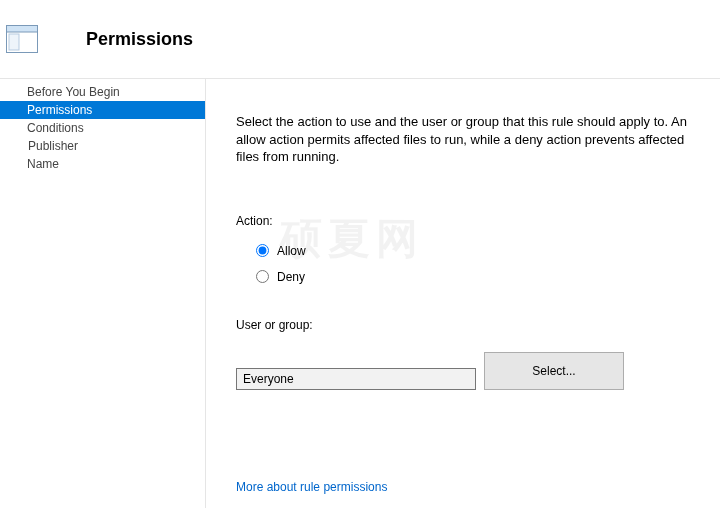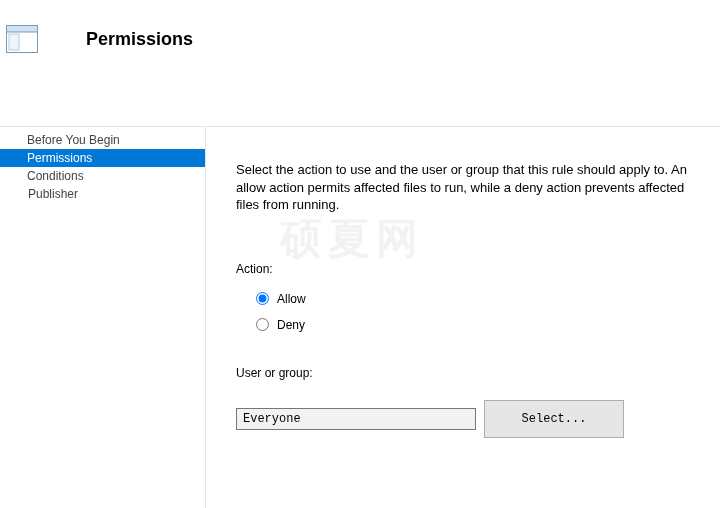--- a/index.html
+++ b/index.html
@@ -7,21 +7,21 @@
     margin: 0; padding: 0;
     width: 720px; height: 508px;
     font-family: "Segoe UI", Tahoma, sans-serif;
     font-size: 12px;
     color: #000;
     background: #fff;
     overflow: hidden;
   }
   .root {
     width: 720px; height: 508px;
-    display: flex; flex-direction: column; gap: 48px;
+    display: flex; flex-direction: column;
   }
   
   .header {
     height: 78px;
     display: flex;
     align-items: center;
     padding-left: 6px;
   }
   .header .win-icon {
     width: 32px; height: 28px;
@@ -87,24 +87,23 @@
     align-items: center;
     height: 26px;
   }
   .radio-row input[type="radio"] {
     margin: 0 8px 0 0;
     width: 13px; height: 13px;
   }
   .radio-row label { font-size: 12px; }
   .ug-row {
     display: flex;
-    align-items: center;
+    align-items: flex-end;
     gap: 8px;
     margin-top: 10px;
-    font-family: Liberation Mono, monospace;
   }
   .ug-input {
     width: 240px;
     height: 22px;
     border: 1px solid #767676;
     background: #f2f2f2;
     padding: 0 6px;
     font-size: 12px;
     font-family: inherit;
     color: #000;
@@ -152,20 +151,21 @@
     </span>
     <h1>Permissions</h1>
   </div>
 
   <div class="body">
     <div class="sidebar">
       <div class="item">Before You Begin</div>
       <div class="item selected">Permissions</div>
       <div class="item">Conditions</div>
       <div class="item indent">Publisher</div>
+      <div class="item">Name</div>
     </div>
 
     <div class="main">
       <p class="desc">Select the action to use and the user or group that this rule should apply to. An allow action permits affected files to run, while a deny action prevents affected files from running.</p>
 
       <div class="section-label">Action:</div>
       <div class="radio-group">
         <div class="radio-row">
           <input type="radio" name="action" id="r-allow" checked="" style="">
           <label for="r-allow">Allow</label>
@@ -177,17 +177,18 @@
       </div>
 
       <div class="section-label">User or group:</div>
       <div class="ug-row">
         <input class="ug-input" type="text" readonly="" value="Everyone" style="">
         <button class="select-btn">Select...</button>
       </div>
 
       <div class="spacer"></div>
 
+      <div class="footer-link">More about rule permissions</div>
     </div>
   </div>
 </div>
 
 <div class="watermark">硕夏网</div>
 
 </body></html>

